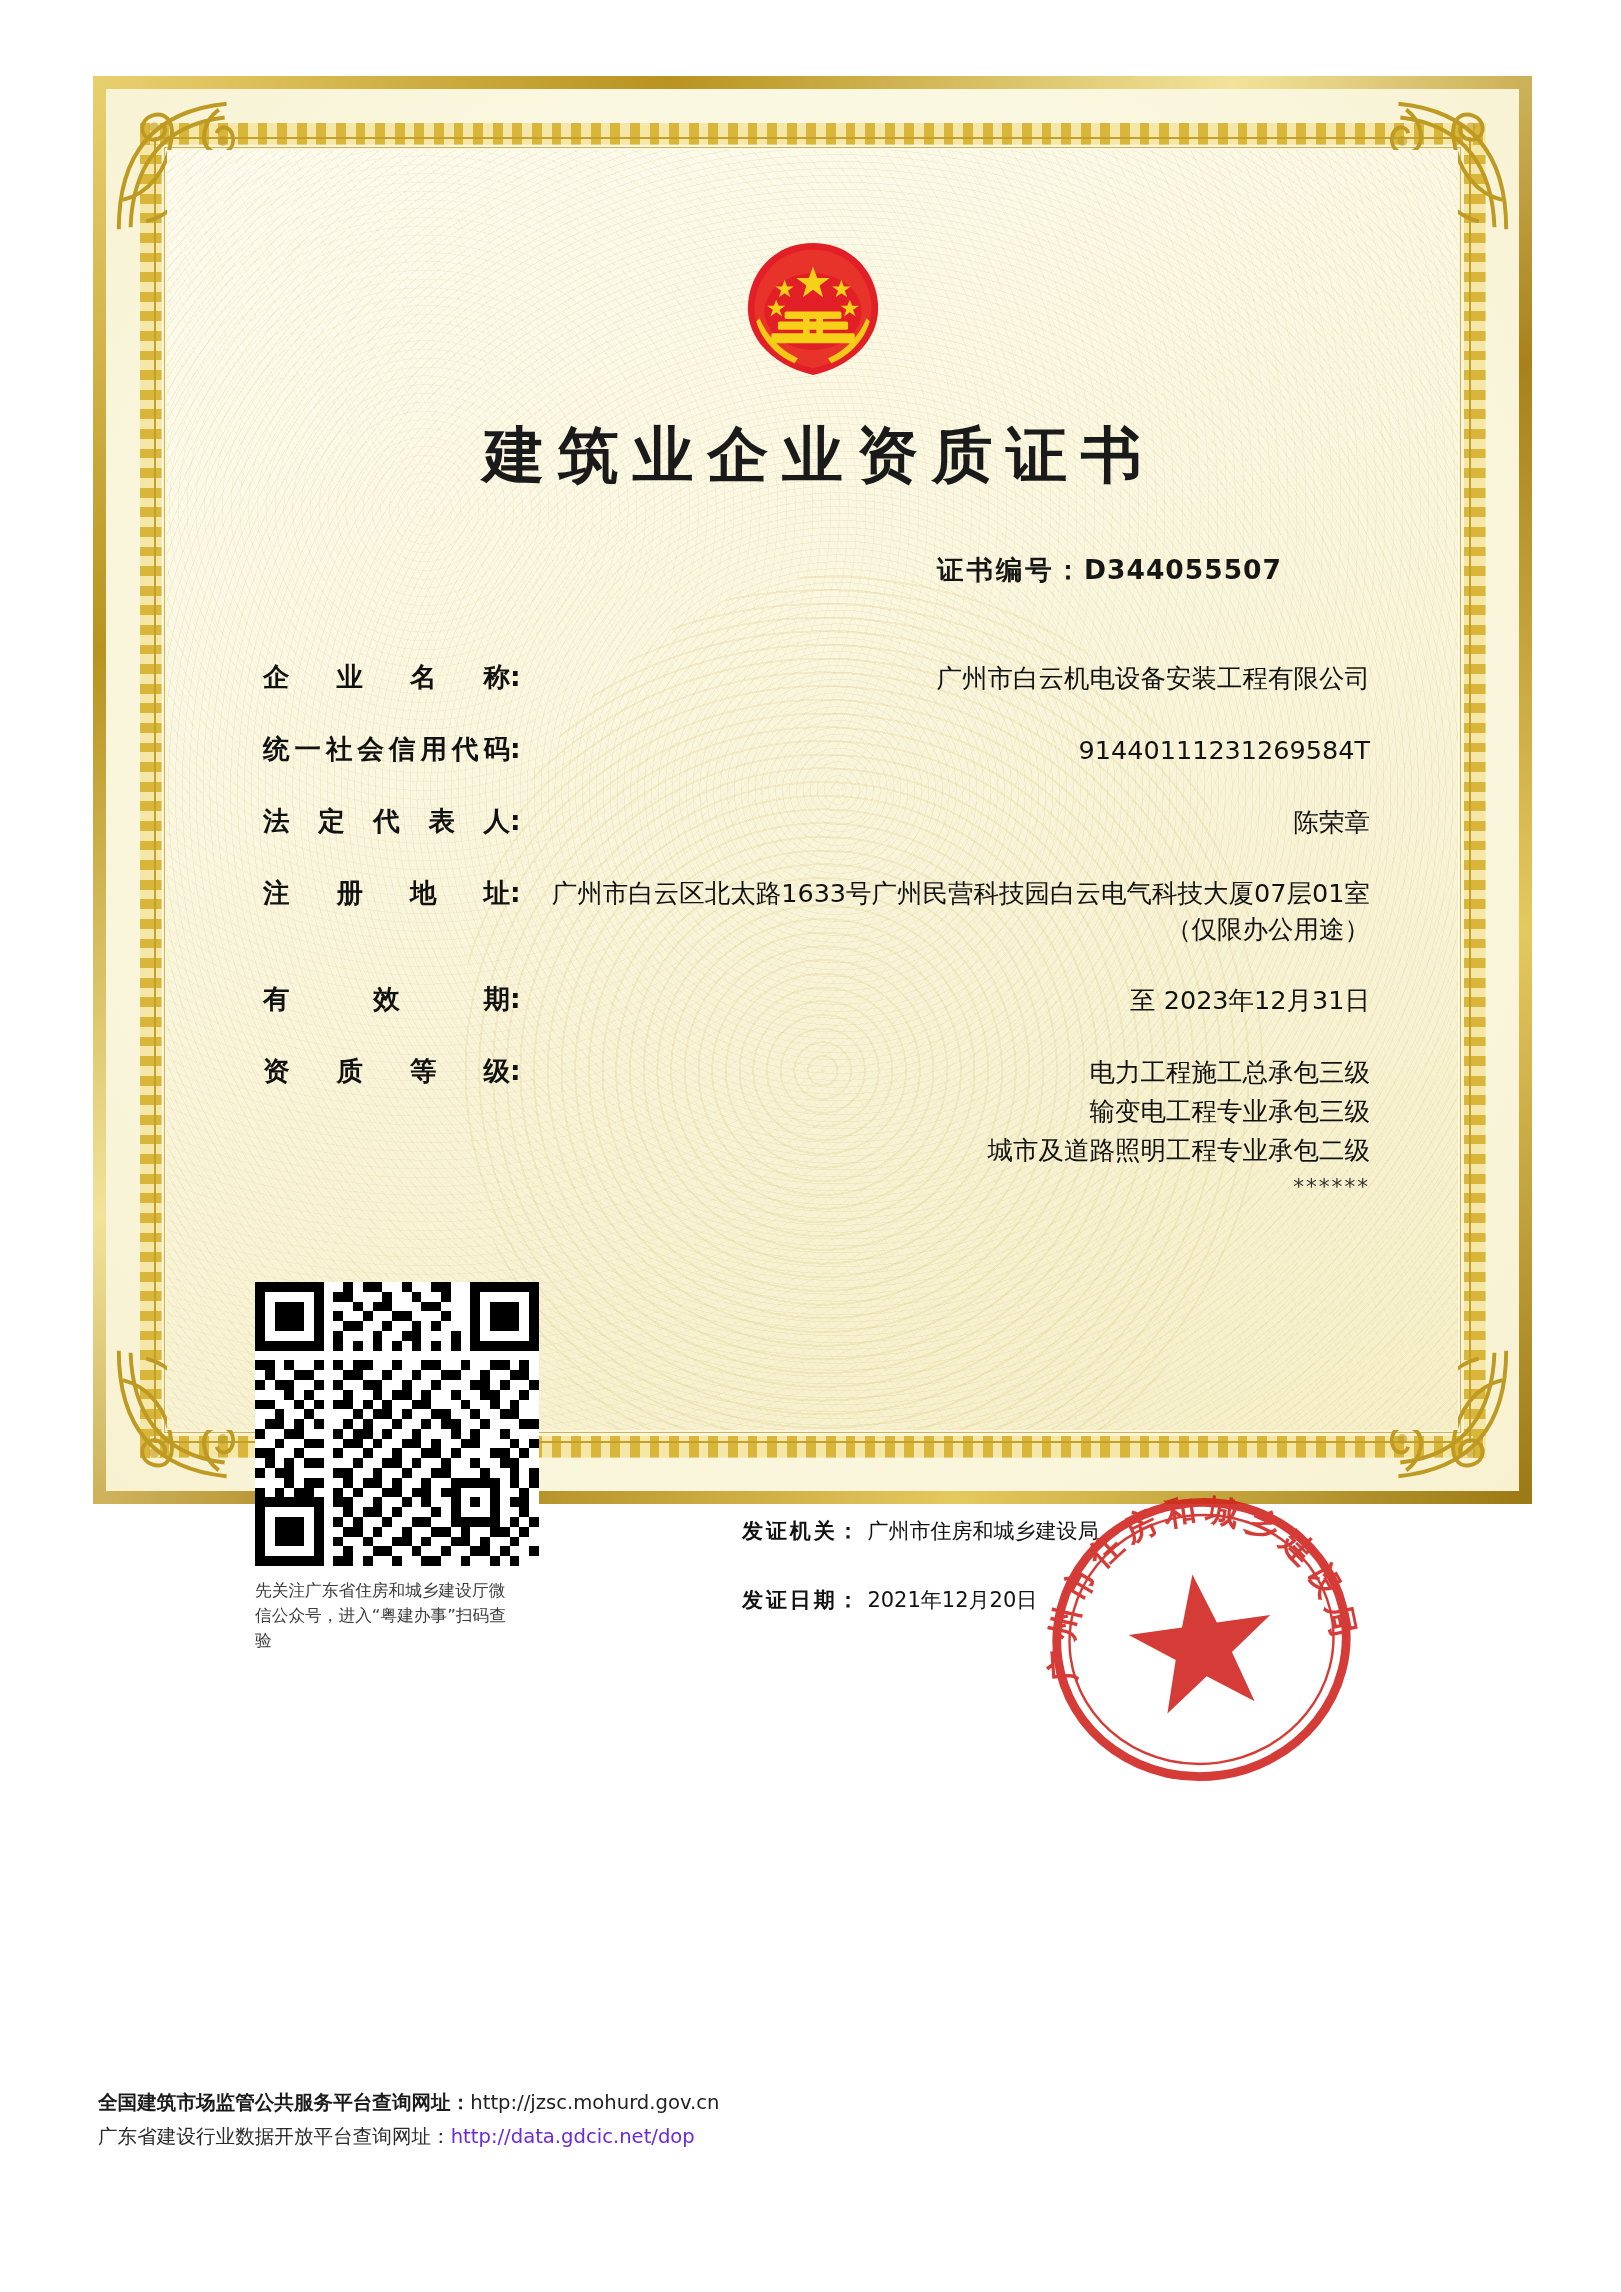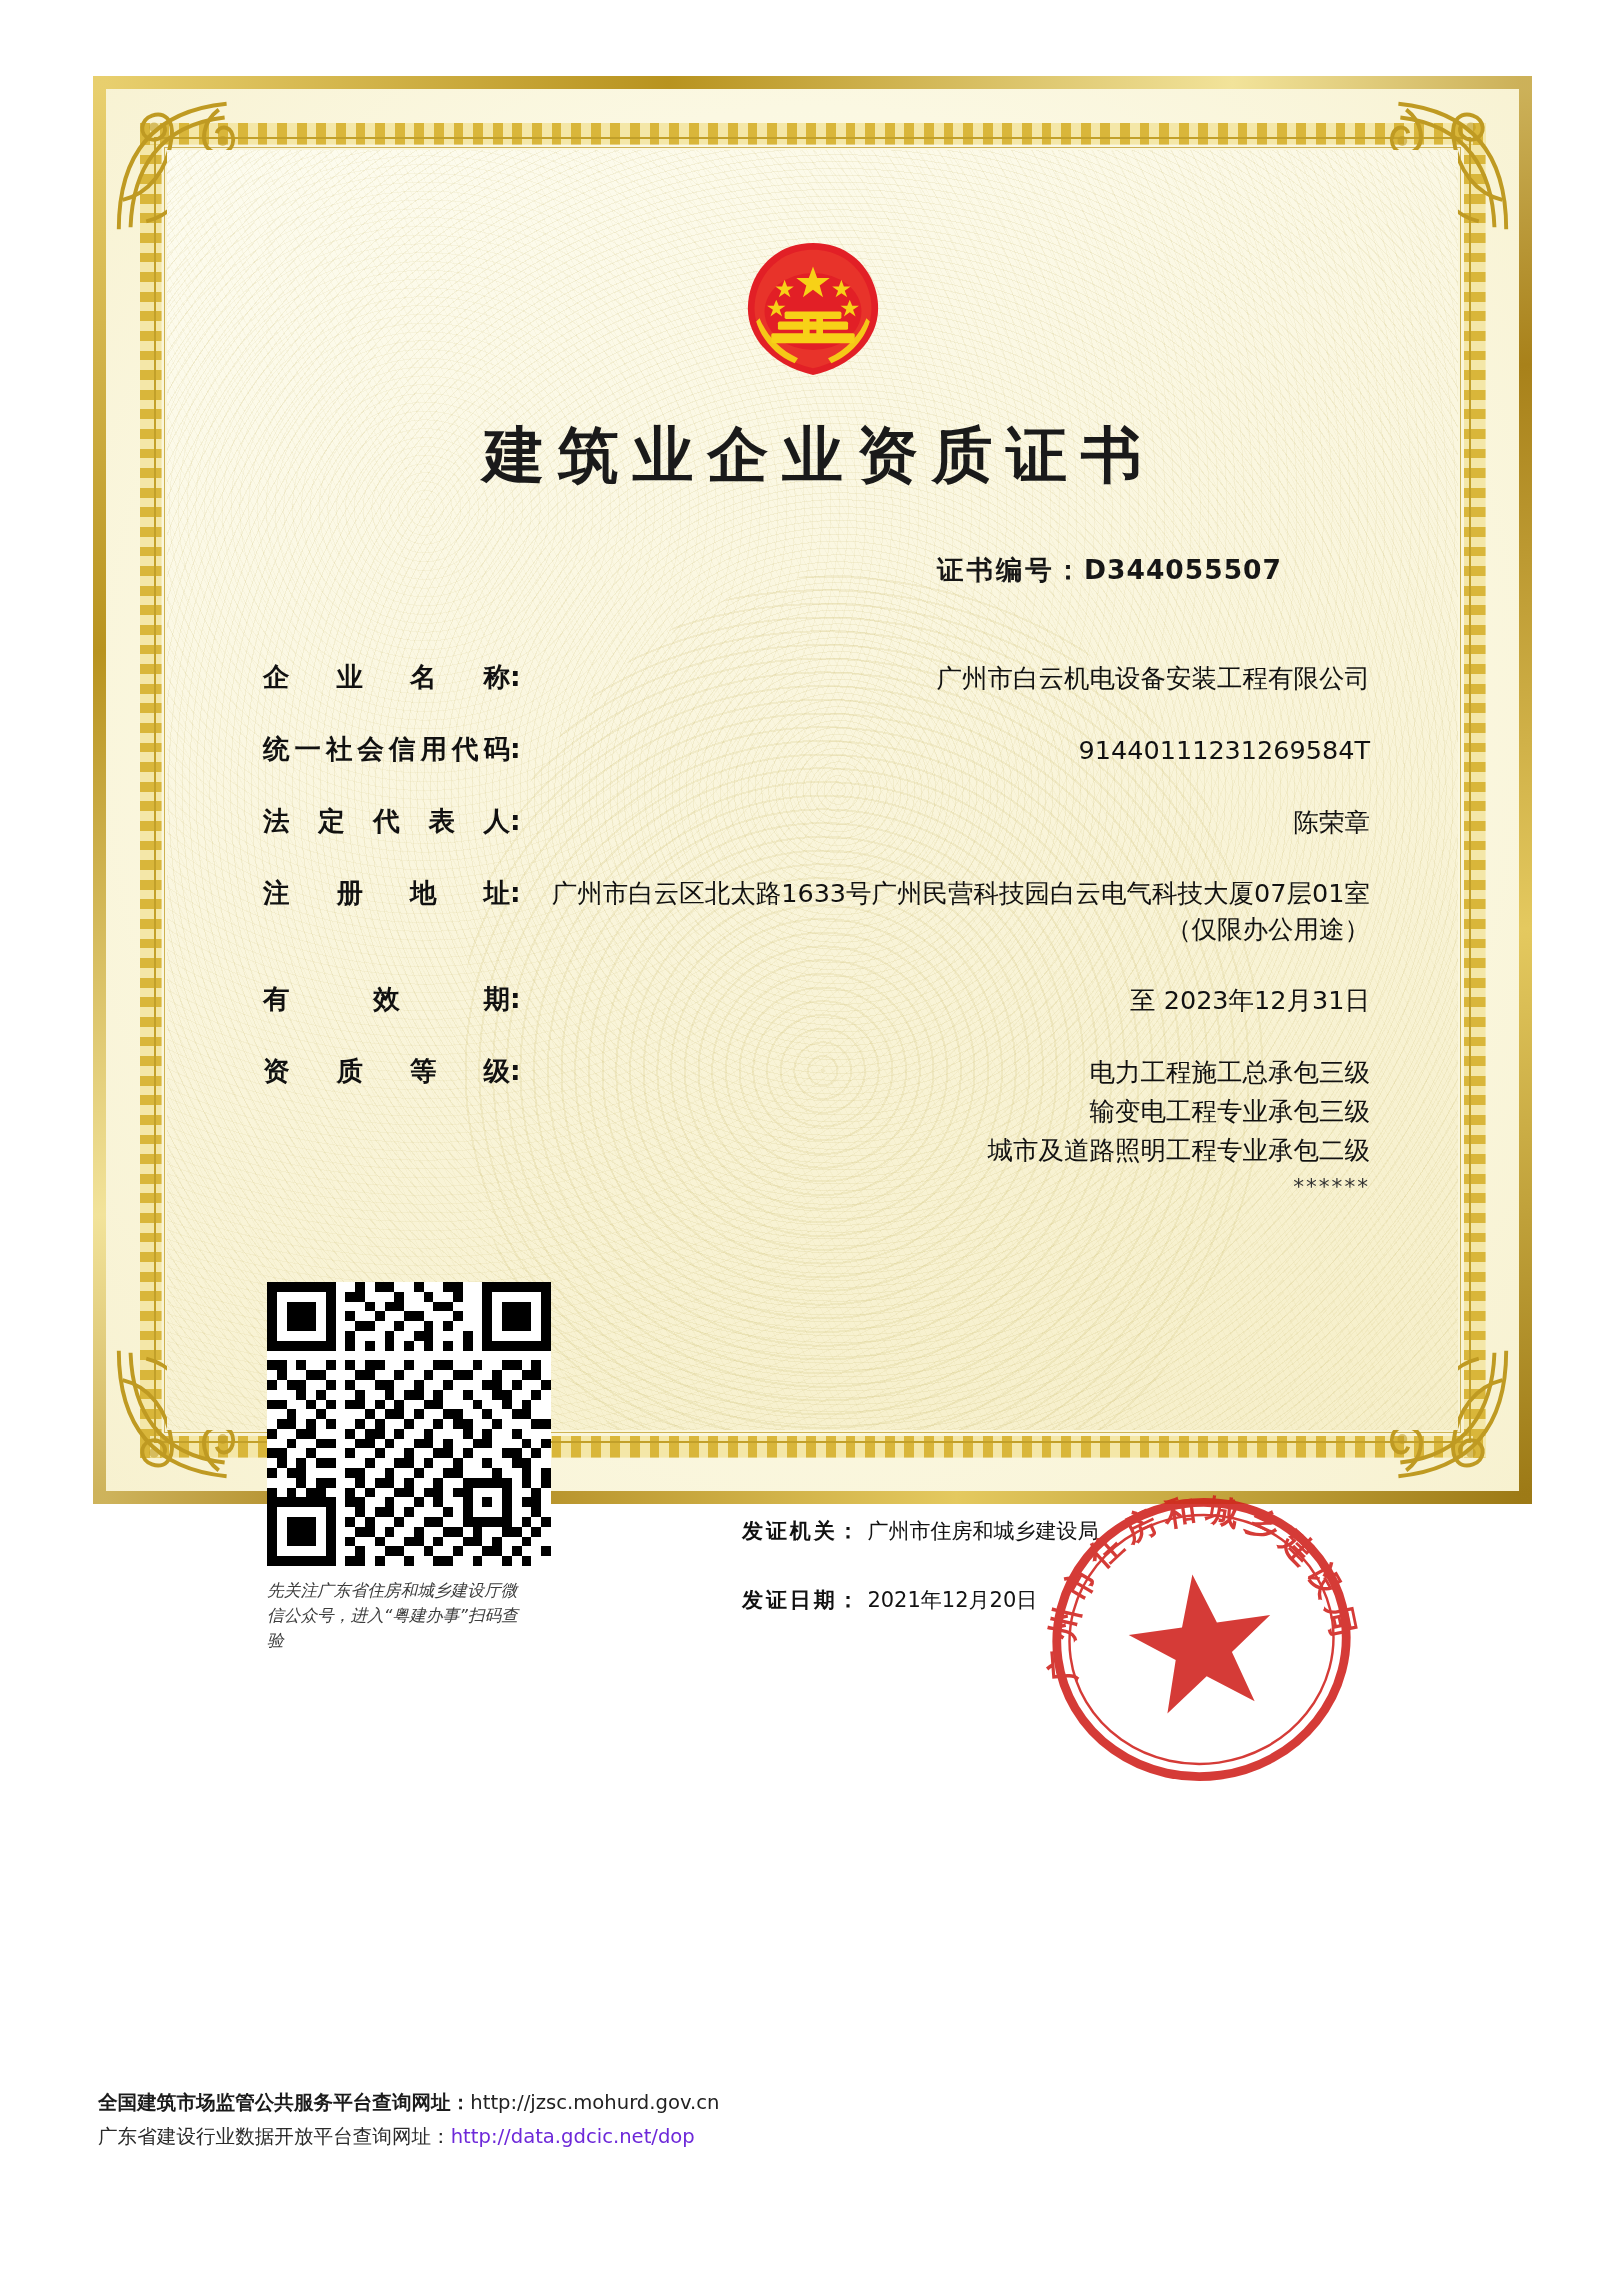--- a/index.html
+++ b/index.html
@@ -180,24 +180,23 @@
     font-weight: 500;
     text-align: right;
   }
   .row.addr .value { line-height: 1.4; }
   .grades div { margin-bottom: 2px; }
   .grades .stars { letter-spacing: 2px; font-size: 21.6px; color: #333; }
 
   
   .qr-block {
     position: absolute;
-    left: 100px;
+    left: 88px;
     top: 1132px;
     width: 294px;
-    font-style: italic;
   }
   .qr {
     width: 284px;
     height: 284px;
     background: #fff;
     display: block;
   }
   .qr-note {
     margin-top: 11.8px;
     font-size: 16.7px;

